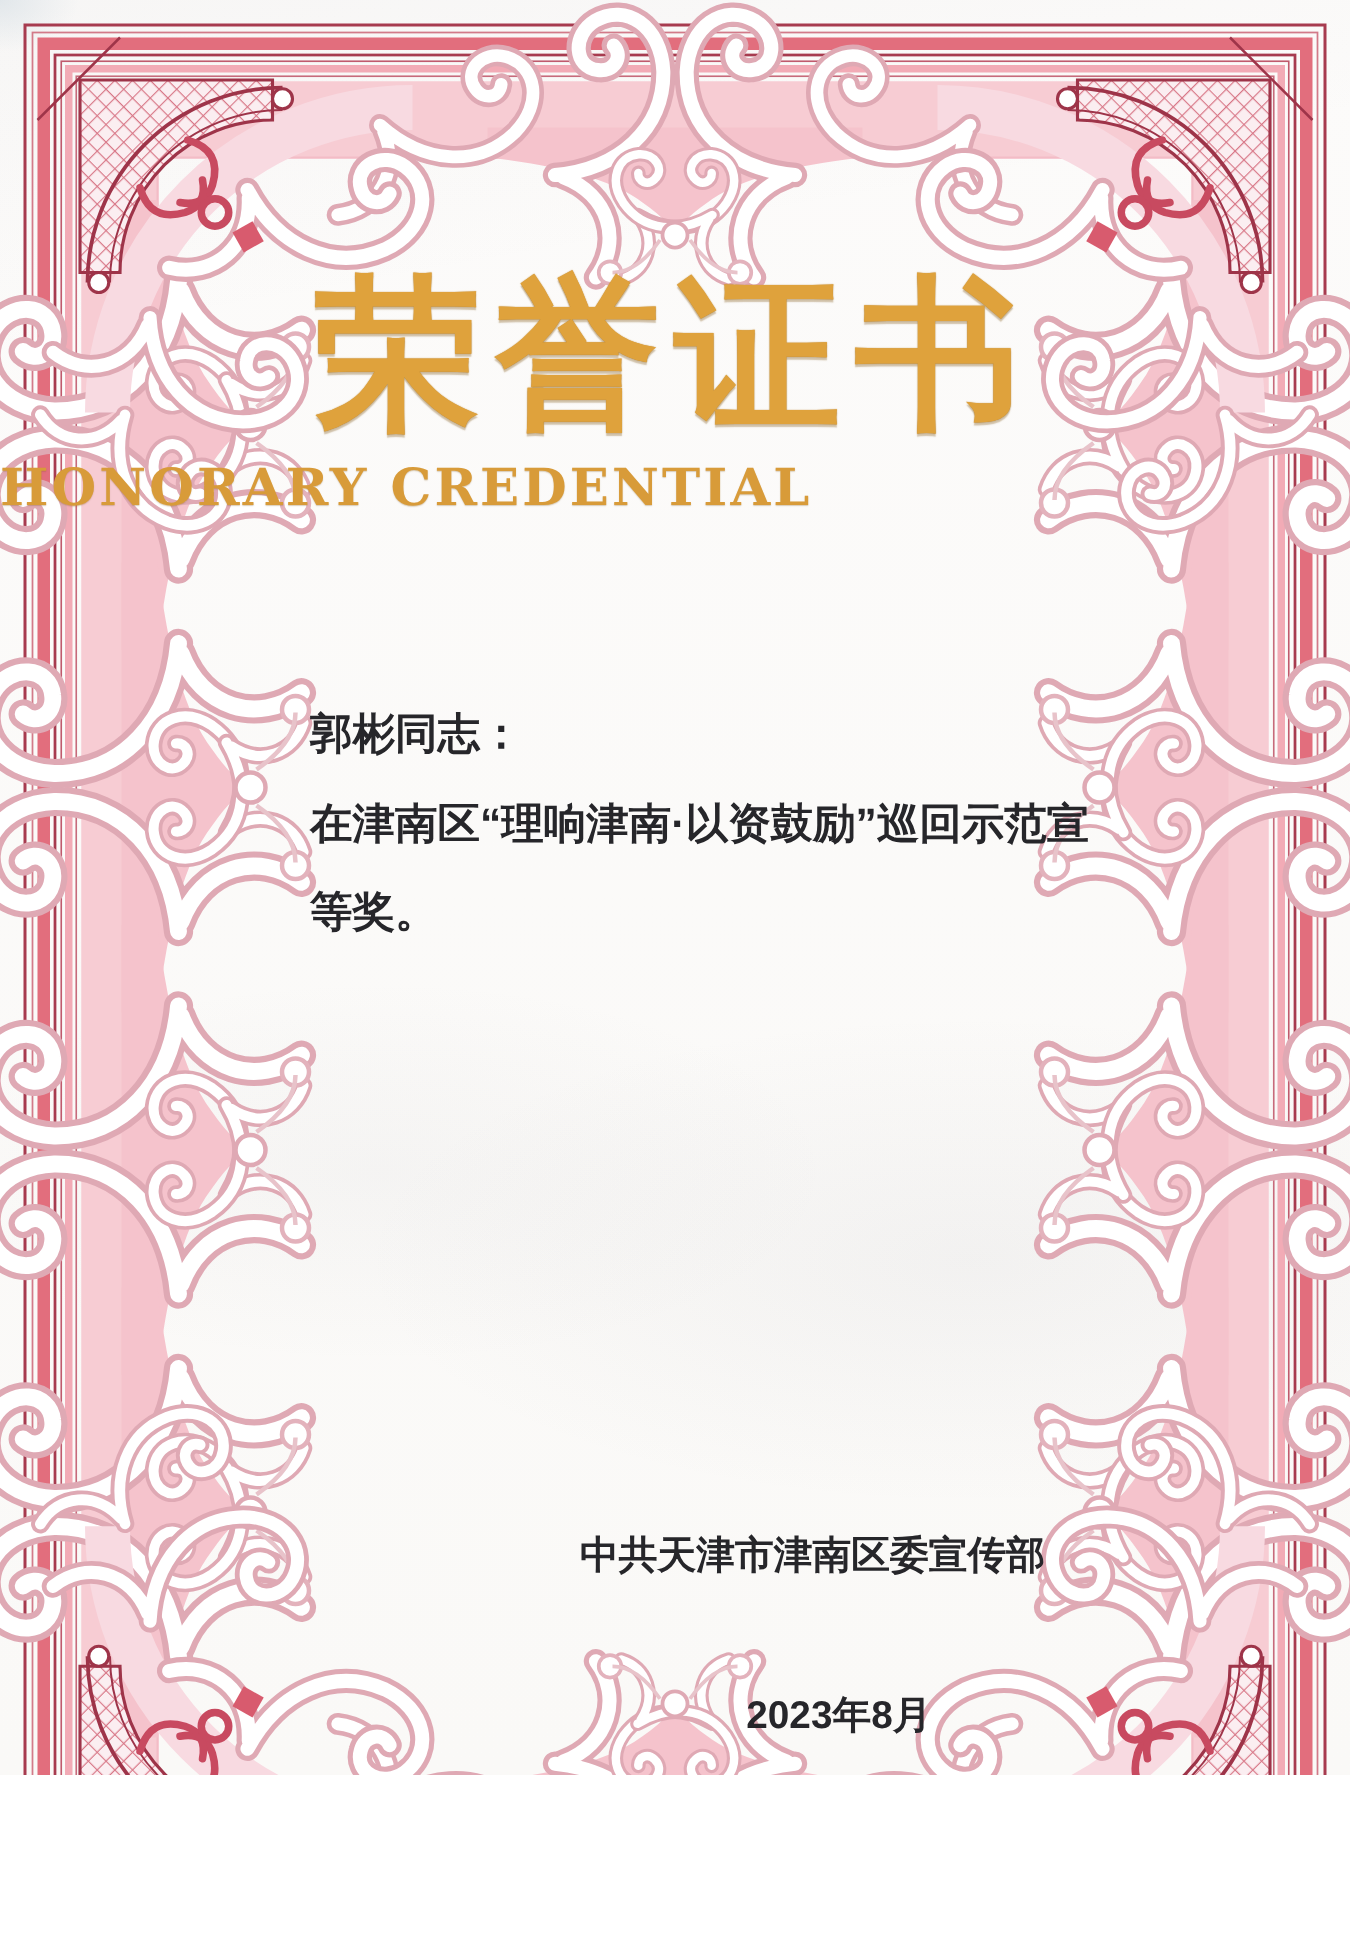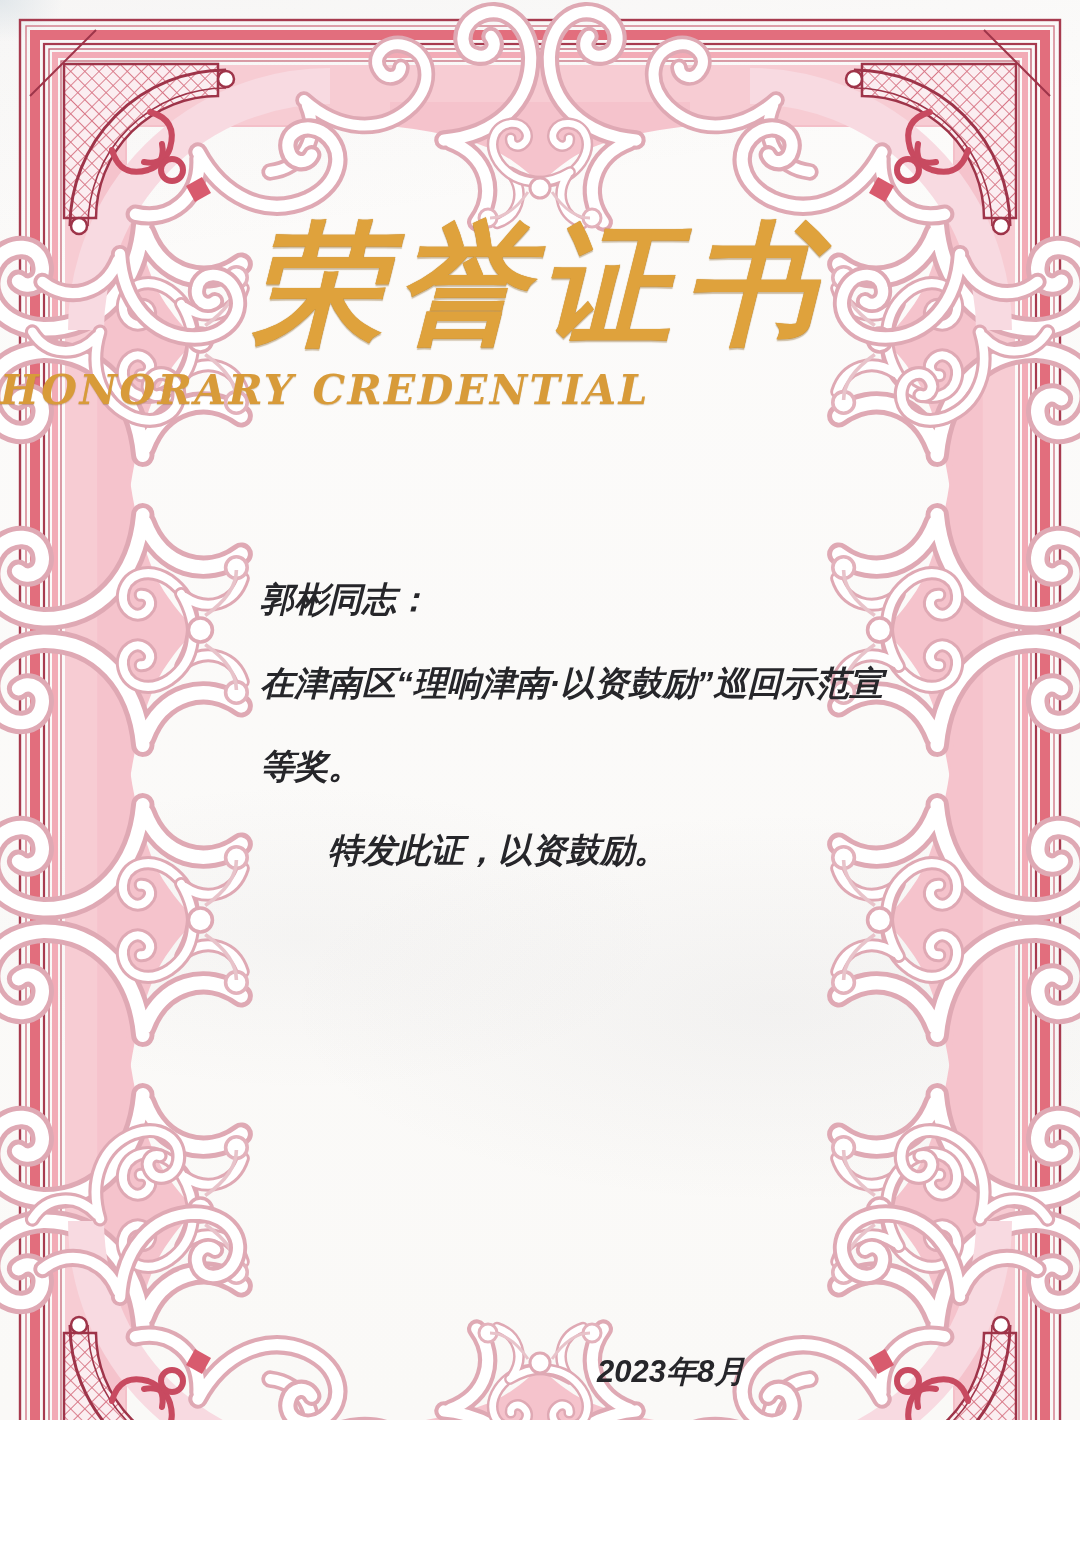--- a/index.html
+++ b/index.html
@@ -5,42 +5,41 @@
   html,body{margin:0;padding:0;background:#ffffff;}
   .page{
     position:relative;width:1080px;height:1420px;overflow:hidden;
     font-family:"Liberation Sans",sans-serif;
     background:
       radial-gradient(ellipse 90px 60px at 0% 0%, rgba(186,203,214,.35), transparent 70%),
       radial-gradient(ellipse 700px 280px at 72% 71%, rgba(130,130,140,.07), transparent 70%),
       radial-gradient(ellipse 520px 220px at 28% 66%, rgba(130,130,140,.05), transparent 70%),
       linear-gradient(170deg, rgba(120,120,128,.04) 0%, transparent 18%),
       linear-gradient(#fcfbfa,#faf9f7);
-    font-style: italic;
   }
   .border-svg{position:absolute;left:0;top:0;}
   .title-cn{
     position:absolute;top:218px;left:0;width:100%;text-align:center;
     font-family:"DejaVu Serif",serif;font-weight:bold;font-size:132px;line-height:1;
     letter-spacing:12px;color:#DFA23C;
     text-shadow:0 2px 1px rgba(130,90,25,.35), 0 0 1px #b9802a;
     white-space:nowrap;
   }
   .title-en{
     position:absolute;top:370px;left:0;width:100%;text-align:left;
     font-family:"DejaVu Serif",serif;font-weight:bold;font-size:41px;line-height:1;
     letter-spacing:2.5px;color:#D89B39;
     text-shadow:0 1px 1px rgba(130,90,25,.3);
     white-space:nowrap;
   }
   .body-block{
     position:absolute;left:248px;top:552px;width:625px;
     font-size:34px;font-weight:600;color:#26262a;
   }
-  .body-block p{margin:12px;height:71.5px;line-height:71.5px;white-space:nowrap;}
+  .body-block p{margin:0;height:71.5px;line-height:71.5px;white-space:nowrap;}
   .body-block p.indent{text-indent:68px;}
   .issuer{
     position:absolute;left:464px;top:1222px;
     font-size:31px;font-weight:600;color:#26262a;line-height:44px;white-space:nowrap;
   }
   .date{
     position:absolute;left:597px;top:1350px;
     font-size:31px;font-weight:600;color:#26262a;line-height:44px;white-space:nowrap;
   }
 </style>
@@ -122,18 +121,18 @@
     <use href="#cornerTL" transform="translate(1080,1551) scale(-1,-1)"></use>
   </svg>
 
   <div class="title-cn">荣誉证书</div>
   <div class="title-en">HONORARY CREDENTIAL</div>
 
   <div class="body-block">
     <p>郭彬同志：</p>
     <p>在津南区“理响津南·以资鼓励”巡回示范宣</p>
     <p>等奖。</p>
-    <p class="indent">特发此证，以资鼓励。</p>
   </div>
 
+  <div class="issuer">中共天津市津南区委宣传部</div>
   <div class="date">2023年8月</div>
 
 </div>
 
 </body></html>

